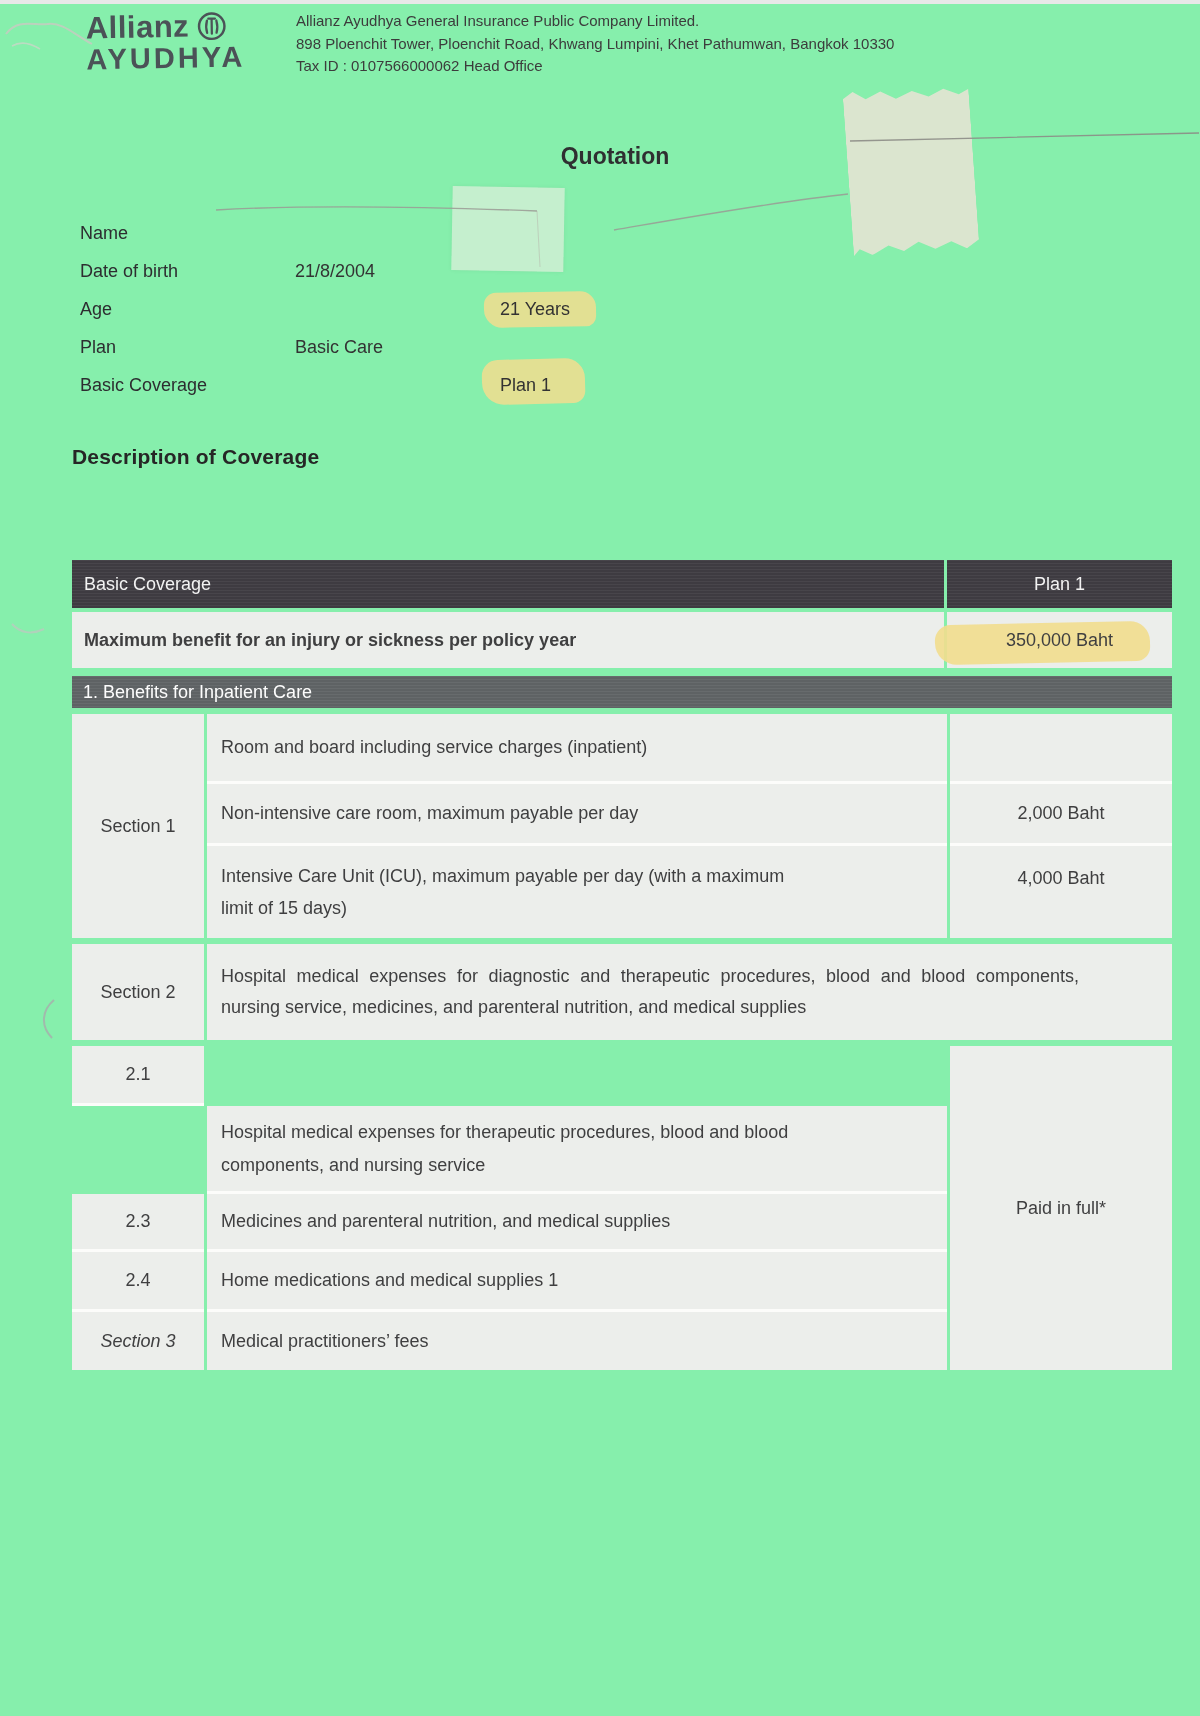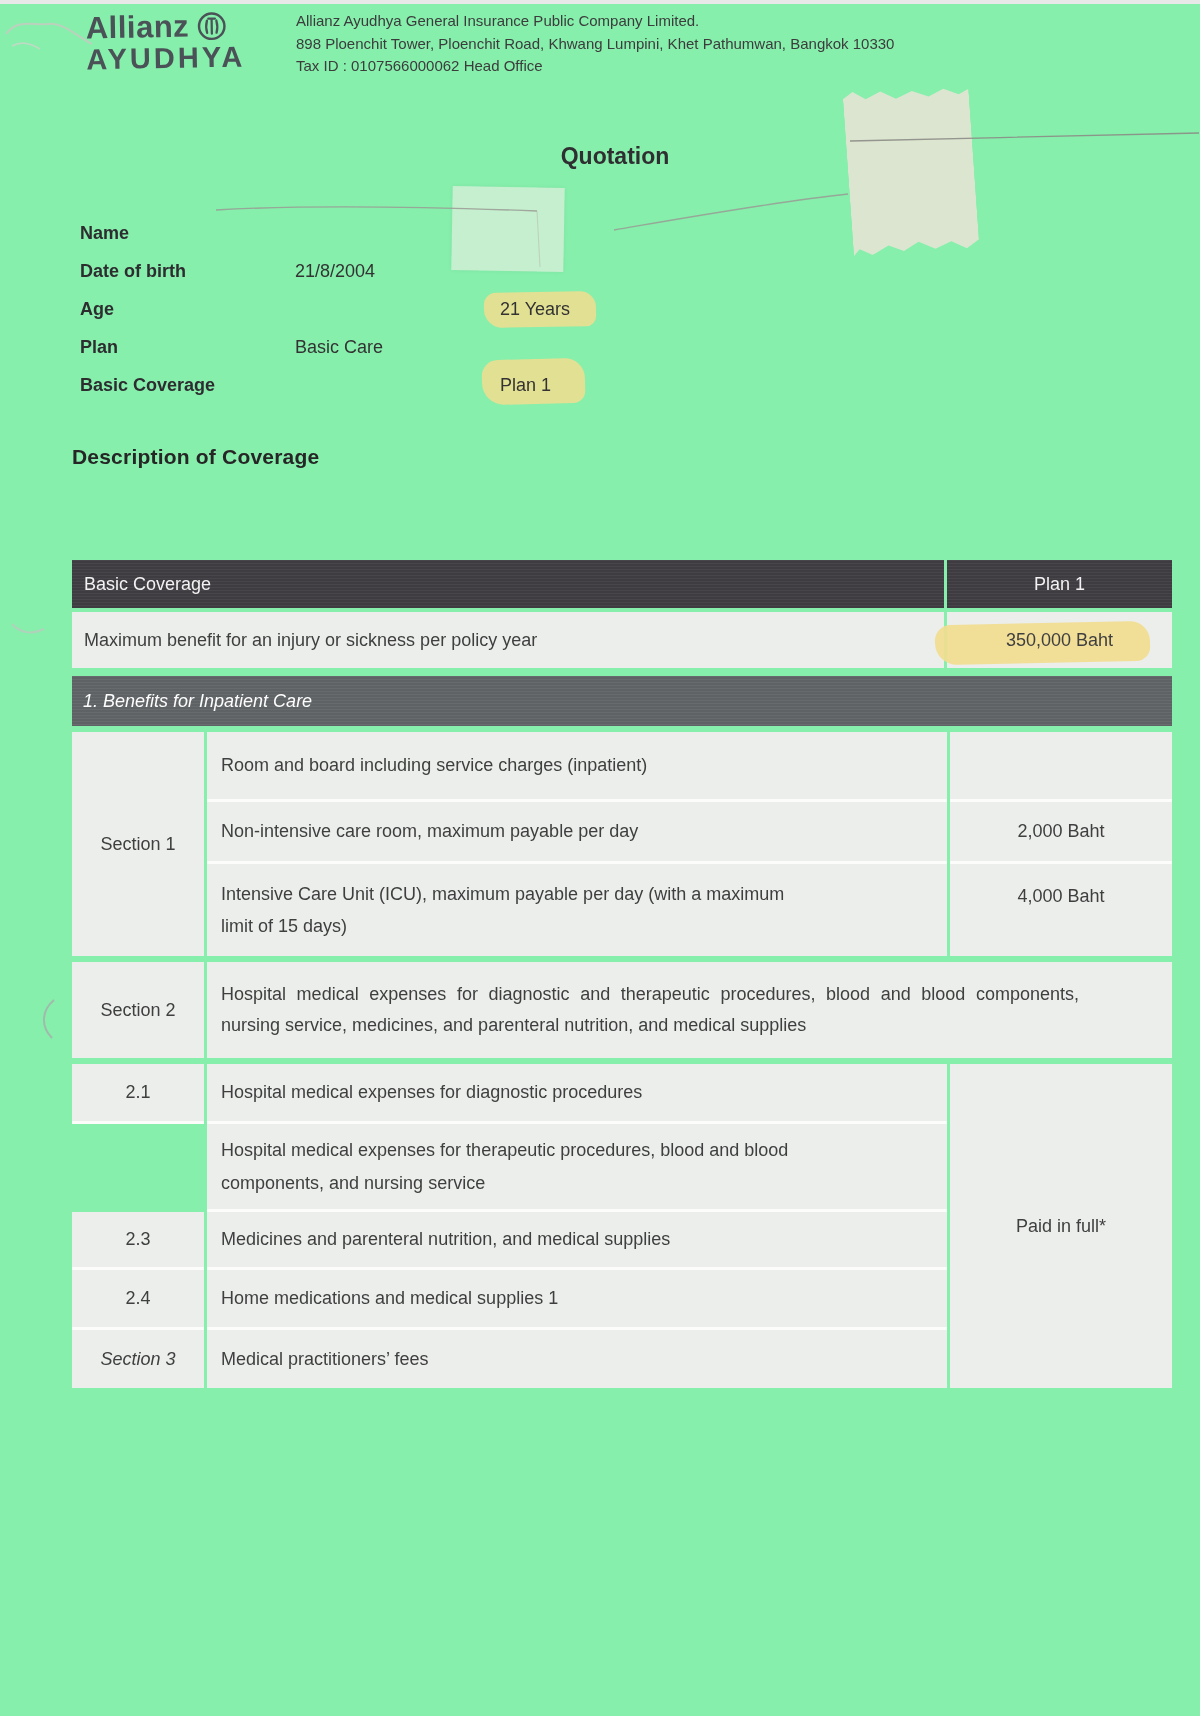--- a/index.html
+++ b/index.html
@@ -26,21 +26,21 @@
   .logo-line2{font-size:29px;font-weight:bold;letter-spacing:3px;margin-top:-3px;}
   .eagle{width:32px;height:32px;}
   .company-info{position:absolute;left:296px;top:6px;font-size:15px;line-height:22.5px;color:#3c3c3c;}
   .title{
     position:absolute;left:0;right:0;top:139px;text-align:center;
     font-size:23px;font-weight:bold;color:#2f2f31;transform:translateX(15px);
   }
   
   .fields{position:absolute;left:80px;top:210px;}
   .field-row{display:flex;height:38px;align-items:center;}
-  .field-label{width:205px;font-weight:bold;font-size:18px;color:#2d2d30;}
+  .field-label{width:205px;font-weight:normal;font-size:18px;color:#2d2d30;}
   .field-value{position:relative;font-size:18px;color:#333;padding:0 10px;}
   .field-value .v{position:relative;z-index:1;}
   .hl-blob{
     position:absolute;z-index:0;background:#f2dd8e;opacity:.85;
     border-radius:12px 16px 10px 18px;
   }
   .blob-age{left:-6px;right:-16px;top:-7px;bottom:-7px;transform:rotate(-1deg);}
   .blob-plan{left:-8px;right:-24px;top:-16px;bottom:-8px;border-radius:16px 20px 12px 22px;transform:rotate(-1.5deg);}
   
   .section-heading{position:absolute;left:72px;top:441px;font-size:21px;font-weight:bold;color:#262626;letter-spacing:.2px;}
@@ -52,24 +52,24 @@
   }
   .band{
     background:#5e6264;color:#fdfdfd;
     background-image:repeating-linear-gradient(180deg,rgba(255,255,255,.06) 0 1px,transparent 1px 3px);
   }
   .light{background:#eceeeb;}
   .t-header{display:grid;grid-template-columns:872px 3px 225px;height:48px;}
   .t-header .hc-left{display:flex;align-items:center;padding-left:12px;}
   .t-header .hc-right{display:flex;align-items:center;justify-content:center;}
   .t-max{margin-top:4px;display:grid;grid-template-columns:872px 3px 225px;height:56px;}
-  .t-max .desc{display:flex;align-items:center;padding-left:12px;}
+  .t-max .desc{display:flex;align-items:center;padding-left:12px;font-weight:bold;}
   .t-max .val{position:relative;display:flex;align-items:center;justify-content:center;}
   .blob-350{left:-12px;right:22px;top:11px;bottom:5px;border-radius:16px 20px 14px 22px;transform:rotate(-1.2deg);opacity:.9;}
-  .t-band{margin-top:8px;height:50px;display:flex;align-items:center;padding-left:11px;font-style:italic;}
+  .t-band{margin-top:8px;height:32px;display:flex;align-items:center;padding-left:11px;}
   .grp{display:grid;}
   .t-s1{margin-top:6px;grid-template-columns:132px 3px 740px 3px 222px;grid-template-rows:70px 62px 92px;}
   .t-s2{margin-top:6px;grid-template-columns:132px 3px 965px;grid-template-rows:96px;}
   .t-sub{margin-top:6px;grid-template-columns:132px 3px 740px 3px 222px;grid-template-rows:60px 88px 58px 60px 58px;}
   .cell{display:flex;align-items:center;}
   .lbl{justify-content:center;text-align:right;}
   .desc{padding-left:14px;}
   .val{justify-content:center;text-align:center;}
   .divb{border-bottom:3px solid #fcfcfa;}
   .icu-text{max-width:600px;line-height:32px;}
@@ -182,21 +182,20 @@
         <span class="s2-text">Hospital medical expenses for diagnostic and therapeutic procedures, blood and blood components, nursing service, medicines, and parenteral nutrition, and medical supplies</span>
       </div>
     </div>
 
     <div class="grp t-sub">
       <div class="light cell lbl divb" style="grid-column:1;grid-row:1;">2.1</div>
       <div class="light cell lbl divb" style="grid-column:1;grid-row:3;">2.3</div>
       <div class="light cell lbl divb" style="grid-column:1;grid-row:4;">2.4</div>
       <div class="light cell lbl" style="grid-column:1;grid-row:5;font-style:italic;">Section 3</div>
 
-      <div class="light cell desc divb" style="grid-column:3;grid-row:1;">Hospital medical expenses for diagnostic procedures</div>
       <div class="light cell desc divb" style="grid-column:3;grid-row:2;">
         <span class="r22-text">Hospital medical expenses for therapeutic procedures, blood and blood components, and nursing service</span>
       </div>
       <div class="light cell desc divb" style="grid-column:3;grid-row:3;">Medicines and parenteral nutrition, and medical supplies</div>
       <div class="light cell desc divb" style="grid-column:3;grid-row:4;">Home medications and medical supplies 1</div>
       <div class="light cell desc" style="grid-column:3;grid-row:5;">Medical practitioners’ fees</div>
 
       <div class="light cell val" style="grid-column:5;grid-row:1/6;">Paid in full*</div>
     </div>
 

